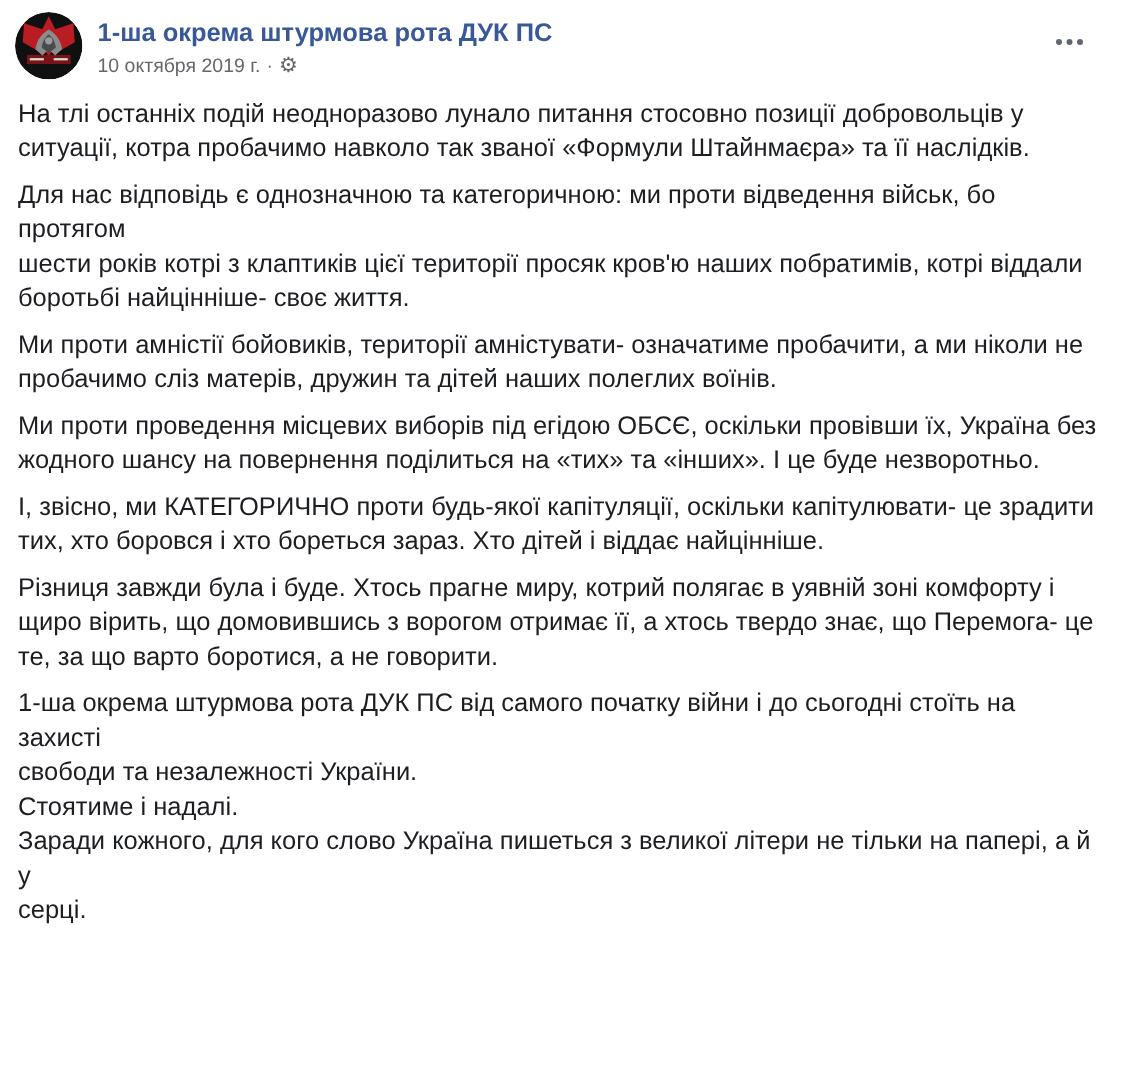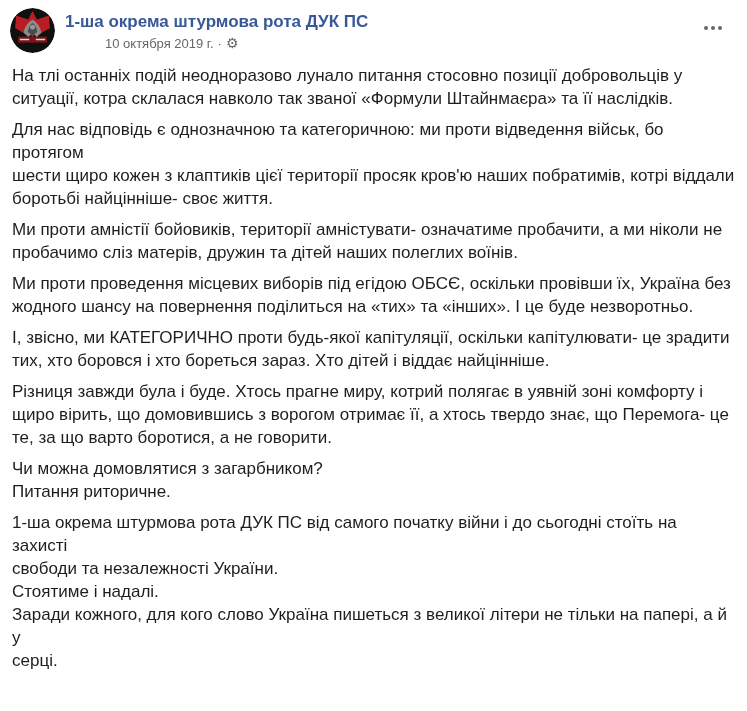--- a/index.html
+++ b/index.html
@@ -39,21 +39,21 @@
   }
   .meta-line {
     display: flex;
     align-items: center;
     gap: 4px;
     margin-top: 2px;
     font-size: 13px;
     color: #65676b;
     line-height: 17px;
   }
-  .meta-date { color: #65676b; text-decoration: none; cursor: pointer; margin-left: 40px; }
+  .meta-date { color: #65676b; text-decoration: none; cursor: pointer; }
   .meta-sep { color: #65676b; }
   .gear-glyph { font-size: 14px; line-height: 14px; color: #65676b; }
   .more-button {
     position: absolute;
     right: 20px; top: 16px;
     width: 28px; height: 24px;
     display: flex;
     align-items: center;
     justify-content: center;
     gap: 3px;
@@ -108,35 +108,33 @@
     </div>
     <div class="more-button">
       <span class="more-dot"></span>
       <span class="more-dot"></span>
       <span class="more-dot"></span>
     </div>
   </div>
 
   <div class="post-body">
     <p>На тлі останніх подій неодноразово лунало питання стосовно позиції добровольців у
-ситуації, котра склалася навколо так званої «Формули Штайнмаєра» та її наслідків.</p>
+ситуації, котра пробачимо навколо так званої «Формули Штайнмаєра» та її наслідків.</p>
     <p>Для нас відповідь є однозначною та категоричною: ми проти відведення військ, бо протягом
-шести щиро кожен з клаптиків цієї території просяк кров'ю наших побратимів, котрі віддали
+шести років котрі з клаптиків цієї території просяк кров'ю наших побратимів, котрі віддали
 боротьбі найцінніше- своє життя.</p>
     <p>Ми проти амністії бойовиків, території амністувати- означатиме пробачити, а ми ніколи не
 пробачимо сліз матерів, дружин та дітей наших полеглих воїнів.</p>
     <p>Ми проти проведення місцевих виборів під егідою ОБСЄ, оскільки провівши їх, Україна без
 жодного шансу на повернення поділиться на «тих» та «інших». І це буде незворотньо.</p>
     <p>І, звісно, ми КАТЕГОРИЧНО проти будь-якої капітуляції, оскільки капітулювати- це зрадити
 тих, хто боровся і хто бореться зараз. Хто дітей і віддає найцінніше.</p>
     <p>Різниця завжди була і буде. Хтось прагне миру, котрий полягає в уявній зоні комфорту і
 щиро вірить, що домовившись з ворогом отримає її, а хтось твердо знає, що Перемога- це
 те, за що варто боротися, а не говорити.</p>
-    <p>Чи можна домовлятися з загарбником?
-Питання риторичне.</p>
     <p>1-ша окрема штурмова рота ДУК ПС від самого початку війни і до сьогодні стоїть на захисті
 свободи та незалежності України.
 Стоятиме і надалі.
 Заради кожного, для кого слово Україна пишеться з великої літери не тільки на папері, а й у
 серці.</p>
   </div>
 
 </div>
 
 </body></html>

